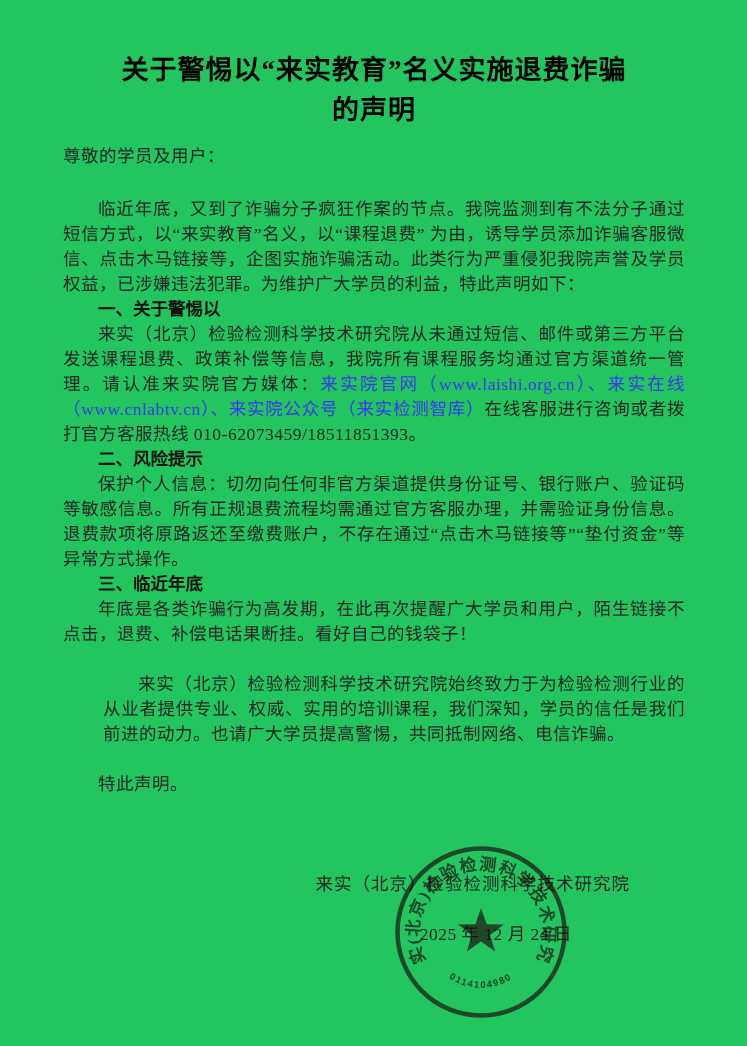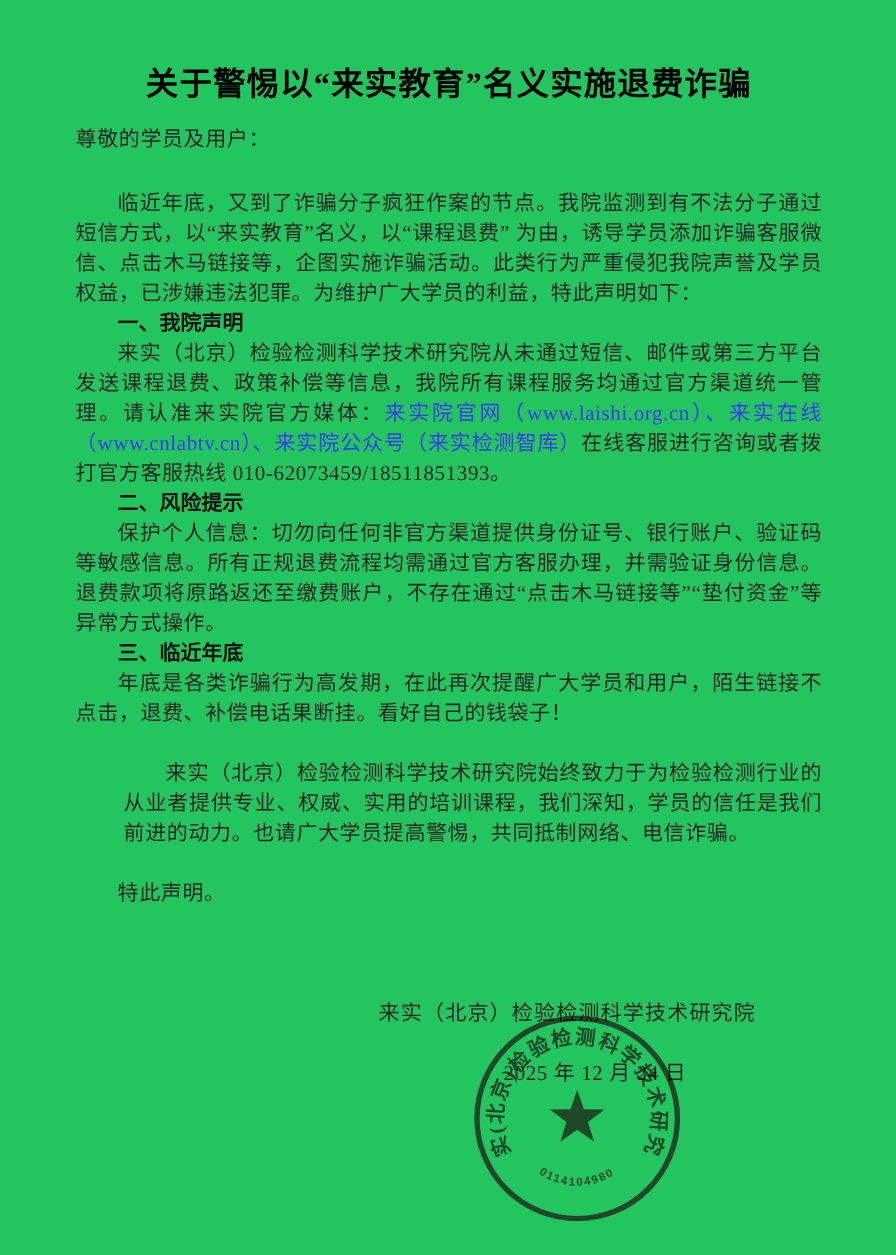--- a/index.html
+++ b/index.html
@@ -83,28 +83,29 @@
   }
 </style>
 </head>
 <body>
 
 <div class="page">
   <div class="content">
 
     <h1 class="doc-title">
       <span class="t-line">关于警惕以“来实教育”名义实施退费诈骗</span>
+      <span class="t-line">的声明</span>
     </h1>
 
     <div class="body-text">
       <p class="salutation">尊敬的学员及用户：</p>
 
       <p>临近年底，又到了诈骗分子疯狂作案的节点。我院监测到有不法分子通过短信方式，以“来实教育”名义，以“课程退费” 为由，诱导学员添加诈骗客服微信、点击木马链接等，企图实施诈骗活动。此类行为严重侵犯我院声誉及学员权益，已涉嫌违法犯罪。为维护广大学员的利益，特此声明如下：</p>
 
-      <p class="sec-heading">一、我院声明</p>
+      <p class="sec-heading">一、关于警惕以</p>
       <p><span>来实（北京）检验检测科学技术研究院从未通过短信、邮件或第三方平台发送课程退费、政策补偿等信息，我院所有课程服务均通过官方渠道统一管理。请认准来实院官方媒体：</span><span class="link-text">来实院官网（www.laishi.org.cn）、来实在线（www.cnlabtv.cn）、来实院公众号（来实检测智库）</span><span>在线客服进行咨询或者拨打官方客服热线 010-62073459/18511851393。</span></p>
 
       <p class="sec-heading">二、风险提示</p>
       <p>保护个人信息：切勿向任何非官方渠道提供身份证号、银行账户、验证码等敏感信息。所有正规退费流程均需通过官方客服办理，并需验证身份信息。退费款项将原路返还至缴费账户，不存在通过“点击木马链接等”“垫付资金”等异常方式操作。</p>
 
       <p class="sec-heading">三、临近年底</p>
       <p>年底是各类诈骗行为高发期，在此再次提醒广大学员和用户，陌生链接不点击，退费、补偿电话果断挂。看好自己的钱袋子！</p>
 
       <p class="closing-para">来实（北京）检验检测科学技术研究院始终致力于为检验检测行业的从业者提供专业、权威、实用的培训课程，我们深知，学员的信任是我们前进的动力。也请广大学员提高警惕，共同抵制网络、电信诈骗。</p>
 

